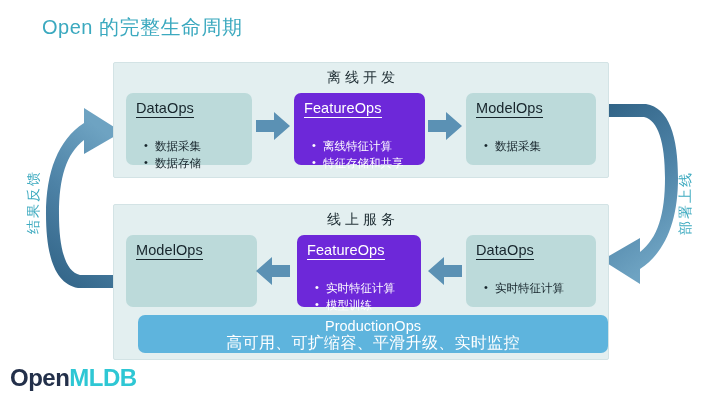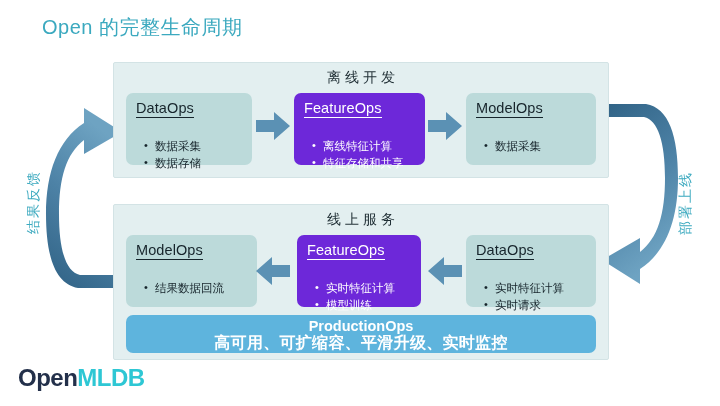--- a/index.html
+++ b/index.html
@@ -118,34 +118,33 @@
   #card-modelops-off  { left: 352px; top: 30px; width: 130px; height: 72px; }
 
   
   #card-modelops-on   { left: 12px;  top: 30px; width: 131px; height: 72px; }
   #card-featureops-on { left: 183px; top: 30px; width: 124px; height: 72px; }
   #card-dataops-on    { left: 352px; top: 30px; width: 130px; height: 72px; }
 
   
   #card-productionops {
     position: absolute;
-    left: 12px;
+    left: 24px;
     top: 110px;
     width: 470px;
     height: 38px;
     background: #5eb4dd;
     border-radius: 7px;
     color: #ffffff;
     text-align: center;
     padding: 0;
     display: flex;
     flex-direction: column;
     justify-content: center;
     align-items: center;
-    font-weight: bold;
   }
   #prodops-title {
     font-size: 14.5px;
     line-height: 17px;
   }
   #prodops-subtitle {
     font-size: 16px;
     line-height: 15px;
     letter-spacing: 0.3px;
   }
@@ -192,21 +191,21 @@
     top: 194px;
     transform: rotate(-90deg);
     transform-origin: center center;
     width: 74px;
     text-align: center;
   }
 
   
   #logo {
     position: absolute;
-    left: 18px;
+    left: 10px;
     top: 364px;
     font-size: 24px;
     font-weight: bold;
     letter-spacing: -0.5px;
     line-height: 28px;
   }
   #logo .logo-open { color: #23304a; }
   #logo .logo-mldb { color: #2ec7d4; }
 </style>
 </head>
@@ -277,37 +276,35 @@
     <path d="M0,9 L18,9 L18,1 L34,15 L18,29 L18,21 L0,21 Z" fill="#5b91b4"></path>
   </svg>
 
   <div class="panel" id="panel-online">
 
     <div class="panel-heading">线上服务</div>
 
     <div class="card light" id="card-modelops-on">
       <div class="card-title">ModelOps</div>
       <ul class="bullets">
-        <li>结果数据回流</li>
       </ul>
     </div>
 
     <div class="card dark" id="card-featureops-on">
       <div class="card-title">FeatureOps</div>
       <ul class="bullets">
         <li>实时特征计算</li>
         <li>模型训练</li>
       </ul>
     </div>
 
     <div class="card light" id="card-dataops-on">
       <div class="card-title">DataOps</div>
       <ul class="bullets">
         <li>实时特征计算</li>
-        <li>实时请求</li>
       </ul>
     </div>
 
     <div id="card-productionops">
       <div id="prodops-title">ProductionOps</div>
       <div id="prodops-subtitle">高可用、可扩缩容、平滑升级、实时监控</div>
     </div>
   </div>
 
   <svg class="block-arrow" id="arrow-on-1" viewBox="0 0 34 30" xmlns="http://www.w3.org/2000/svg">

